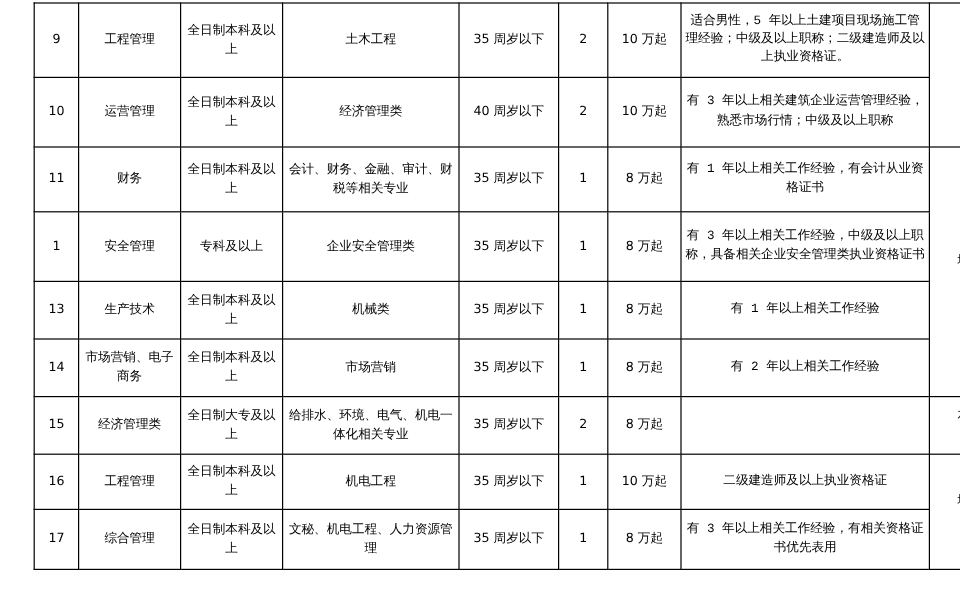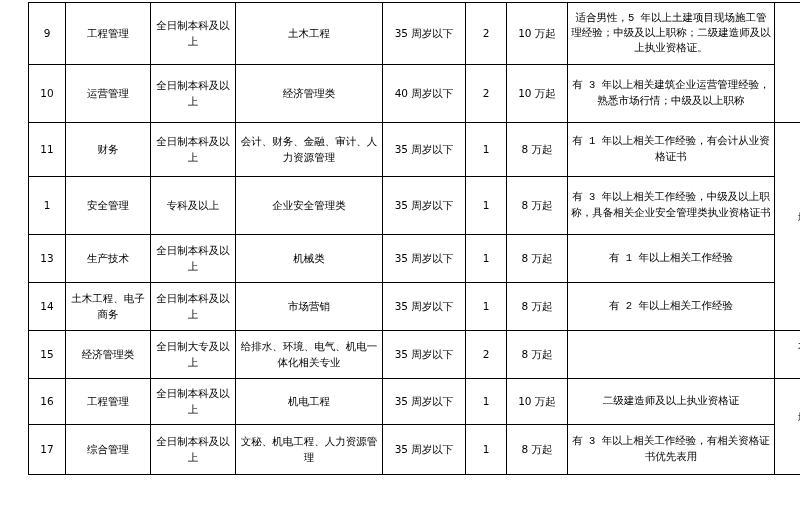--- a/index.html
+++ b/index.html
@@ -76,21 +76,21 @@
         <td class="c-age">40 周岁以下</td>
         <td class="c-num">2</td>
         <td class="c-salary">10 万起</td>
         <td class="c-req">有 3 年以上相关建筑企业运营管理经验，熟悉市场行情；中级及以上职称</td>
       </tr>
 
       <tr style="height:54px">
         <td class="c-no">11</td>
         <td class="c-post">财务</td>
         <td class="c-edu">全日制本科及以上</td>
-        <td class="c-major">会计、财务、金融、审计、人力资源管理</td>
+        <td class="c-major">会计、财务、金融、审计、财税等相关专业</td>
         <td class="c-age">35 周岁以下</td>
         <td class="c-num">1</td>
         <td class="c-salary">8 万起</td>
         <td class="c-req">有 1 年以上相关工作经验，有会计从业资格证书</td>
         <td class="c-unit" rowspan="4">
           <span class="unit-cell">
             <span class="two-line">城发公司</span>
             <span class="two-line">8 人</span>
           </span>
         </td>
@@ -113,21 +113,21 @@
         <td class="c-edu">全日制本科及以上</td>
         <td class="c-major">机械类</td>
         <td class="c-age">35 周岁以下</td>
         <td class="c-num">1</td>
         <td class="c-salary">8 万起</td>
         <td class="c-req">有 1 年以上相关工作经验</td>
       </tr>
 
       <tr style="height:48px">
         <td class="c-no">14</td>
-        <td class="c-post">土木工程、电子商务</td>
+        <td class="c-post">市场营销、电子商务</td>
         <td class="c-edu">全日制本科及以上</td>
         <td class="c-major">市场营销</td>
         <td class="c-age">35 周岁以下</td>
         <td class="c-num">1</td>
         <td class="c-salary">8 万起</td>
         <td class="c-req">有 2 年以上相关工作经验</td>
       </tr>
 
       <tr style="height:48px">
         <td class="c-no">15</td>

